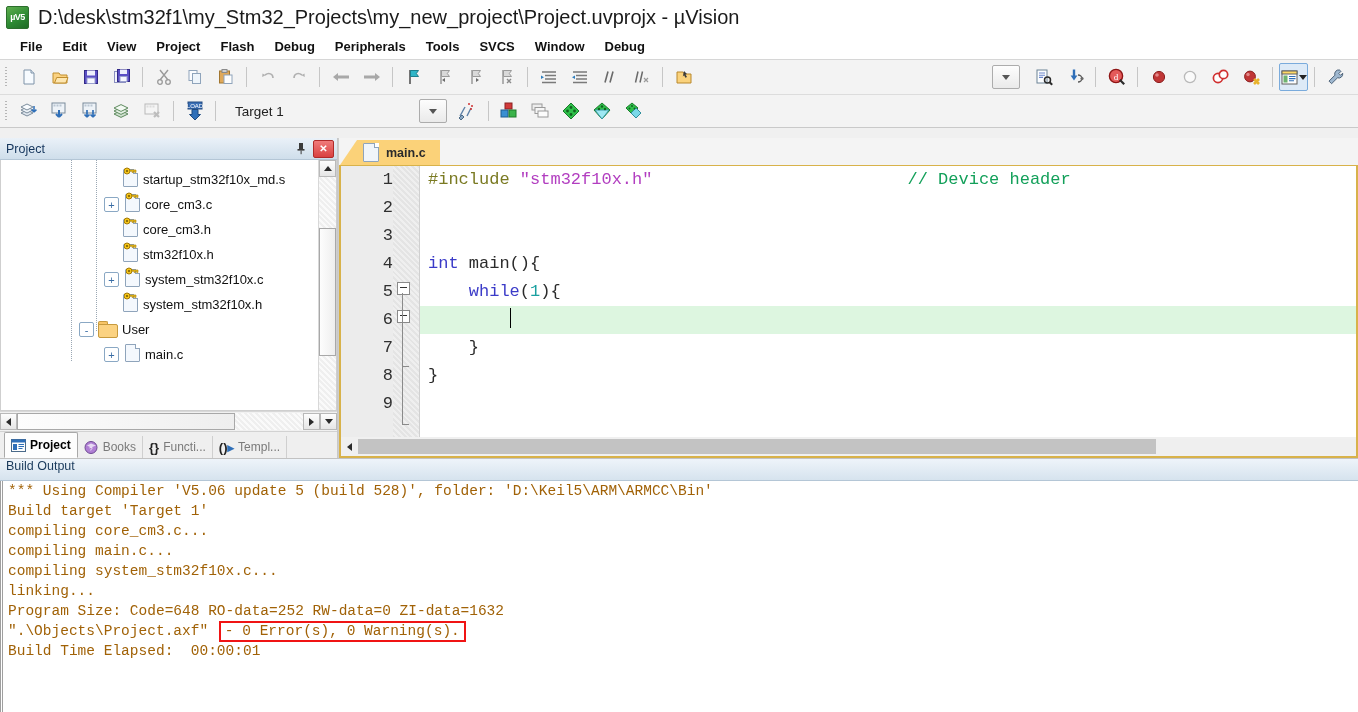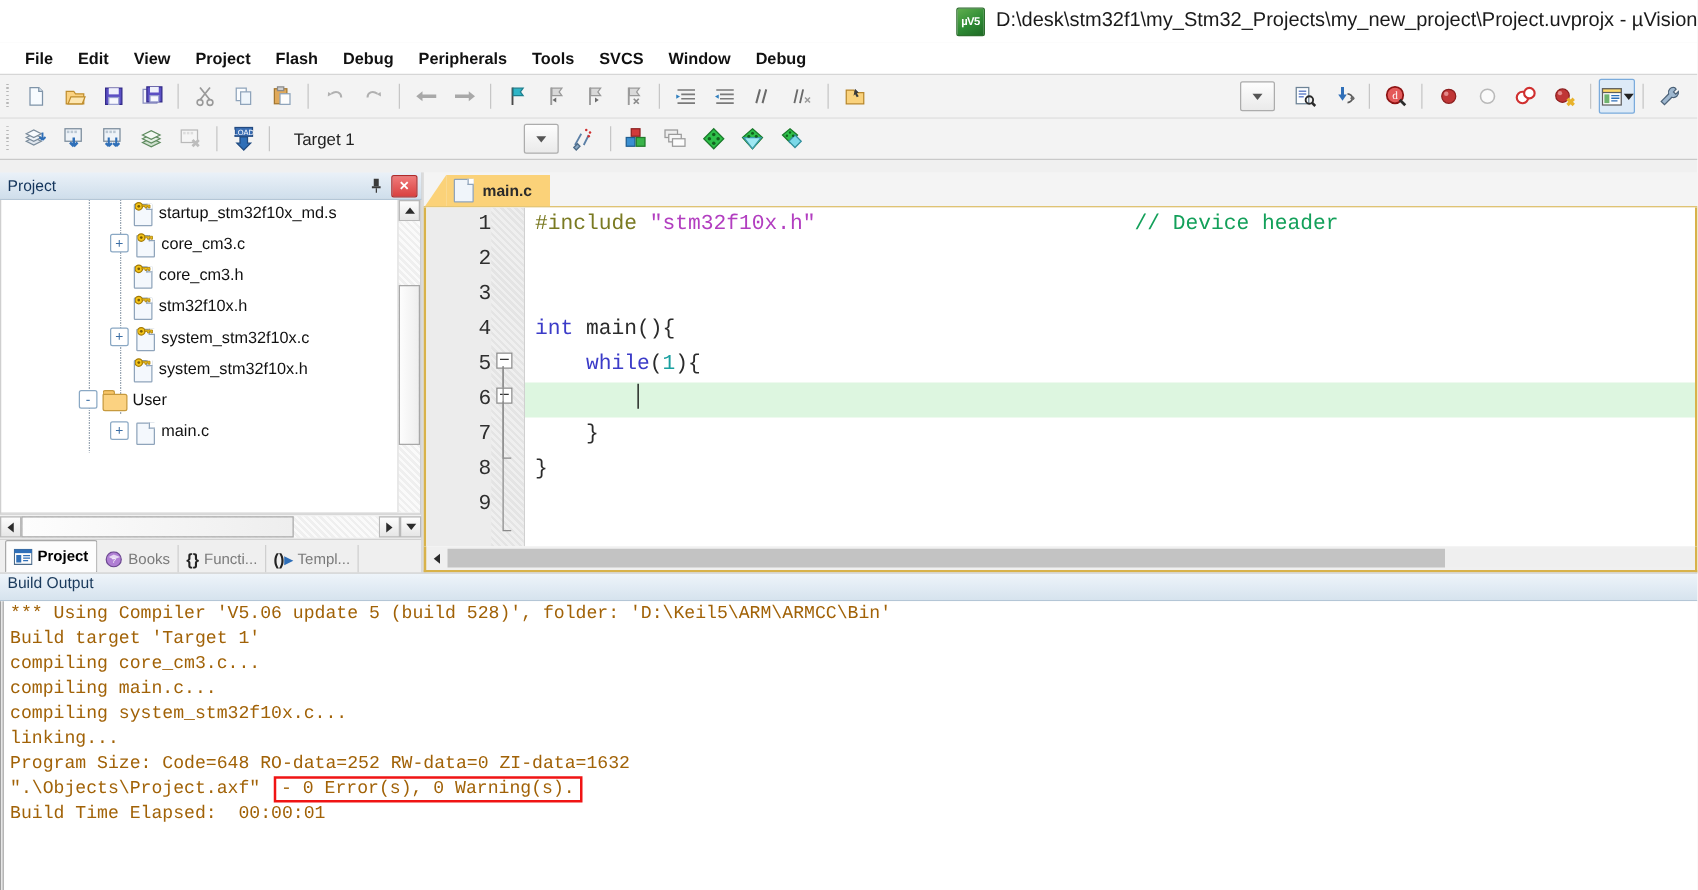--- a/index.html
+++ b/index.html
@@ -6,26 +6,26 @@
   body{
     width:1358px;height:712px;overflow:hidden;
     background:#ffffff;
     font-family:"Liberation Sans",sans-serif;
     font-size:12px;color:#000;
     -webkit-font-smoothing:antialiased;
   }
   .app{position:relative;width:1358px;height:712px;background:#f0f0f0;}
 
   
-  .titlebar{height:34px;background:#ffffff;display:flex;align-items:center;padding-left:6px;justify-content:flex-end;}
+  .titlebar{height:34px;background:#ffffff;display:flex;align-items:center;padding-left:6px;}
   .app-icon{width:21px;height:21px;border-radius:2px;
     background:linear-gradient(150deg,#5fae4e 0%,#2e8b34 55%,#1f6b26 100%);
     border:1px solid #2c6e2c;display:flex;align-items:center;justify-content:center;
     color:#fff;font-size:9px;font-weight:bold;line-height:1;letter-spacing:-0.5px;}
-  .title-text{margin-left:9px;font-size:16px;color:#1a1a1a;font-family:"Liberation Sans",sans-serif;}
+  .title-text{margin-left:9px;font-size:20px;color:#1a1a1a;font-family:"Liberation Sans",sans-serif;}
 
   
   .menubar{height:25px;background:#ffffff;display:flex;align-items:center;padding-left:10px;
     border-bottom:1px solid #d6d6d6;}
   .menu-item{font-size:13px;font-weight:bold;color:#111;padding:2px 10px;cursor:default;white-space:nowrap;}
 
   
   .toolbar{height:34px;background:#f3f3f3;display:flex;align-items:center;
     border-bottom:1px solid #dcdcdc;position:relative;}
   .toolbar.t2{height:32px;border-bottom:1px solid #c9c9c9;}
@@ -54,21 +54,21 @@
   .proj-header{height:21px;background:linear-gradient(#eaf1f8,#cfdeeb);
     border-bottom:1px solid #b4c6d6;display:flex;align-items:center;padding-left:6px;}
   .proj-header .ttl{font-size:12.5px;color:#14355c;flex:1;}
   .pin-btn{width:16px;height:16px;display:flex;align-items:center;justify-content:center;margin-right:4px;}
   .close-btn{width:19px;height:16px;background:linear-gradient(#f07b7b,#d94141);
     border:1px solid #b02a2a;border-radius:2px;color:#fff;font-size:10px;font-weight:bold;
     display:flex;align-items:center;justify-content:center;margin-right:3px;}
   .tree-wrap{flex:1;background:#ffffff;position:relative;overflow:hidden;
     border:1px solid #cfcfcf;border-top:none;margin:0;}
   .tree{position:absolute;top:2px;left:0;right:18px;bottom:0;font-size:13px;}
-  .tnode{height:25px;display:flex;align-items:flex-start;padding-left:0;white-space:nowrap;}
+  .tnode{height:25px;display:flex;align-items:flex-end;padding-left:16px;white-space:nowrap;}
   .tnode .indent{display:inline-block;}
   .expander{width:13px;height:13px;border:1px solid #8aa8c4;background:#fff;color:#3b6ea5;
     font-size:11px;line-height:10px;text-align:center;border-radius:2px;
     display:inline-flex;align-items:center;justify-content:center;font-family:"Liberation Sans",sans-serif;}
   .expander.none{border:none;background:transparent;}
   .ficon{width:17px;height:19px;margin:0 5px 0 4px;position:relative;flex:none;}
   .ficon .page{position:absolute;left:2px;top:1px;width:13px;height:16px;background:#f4f8fd;
     border:1px solid #8fa4bb;border-radius:1px;}
   .ficon .page::after{content:"";position:absolute;right:-1px;top:-1px;width:4px;height:4px;
     background:#ffffff;border-left:1px solid #8fa4bb;border-bottom:1px solid #8fa4bb;}

